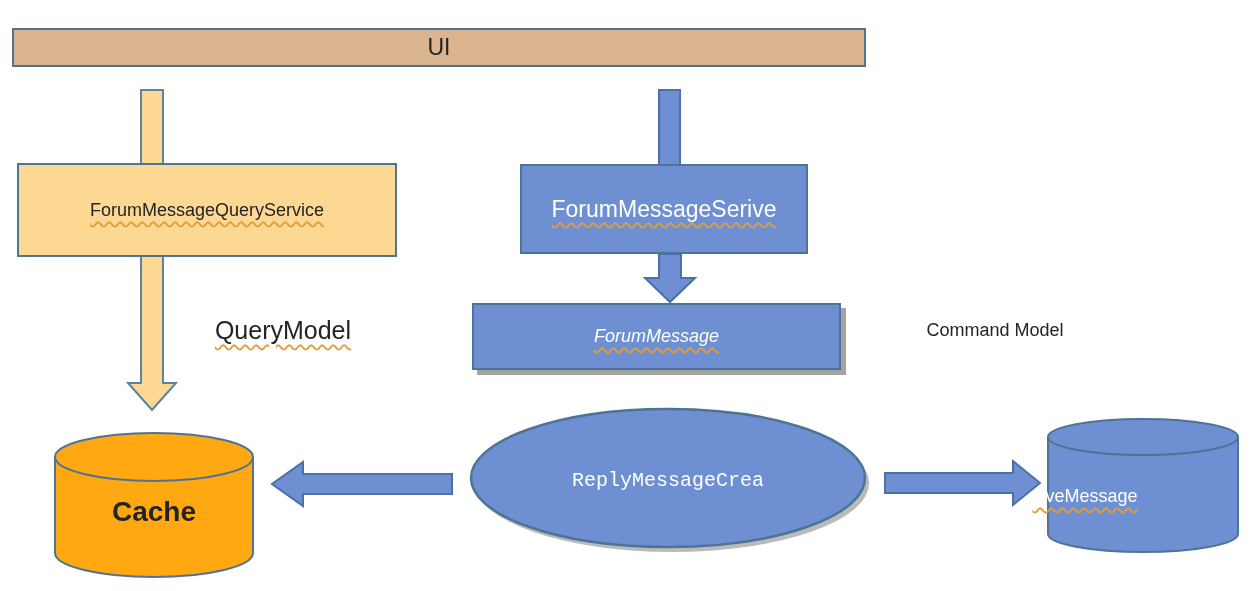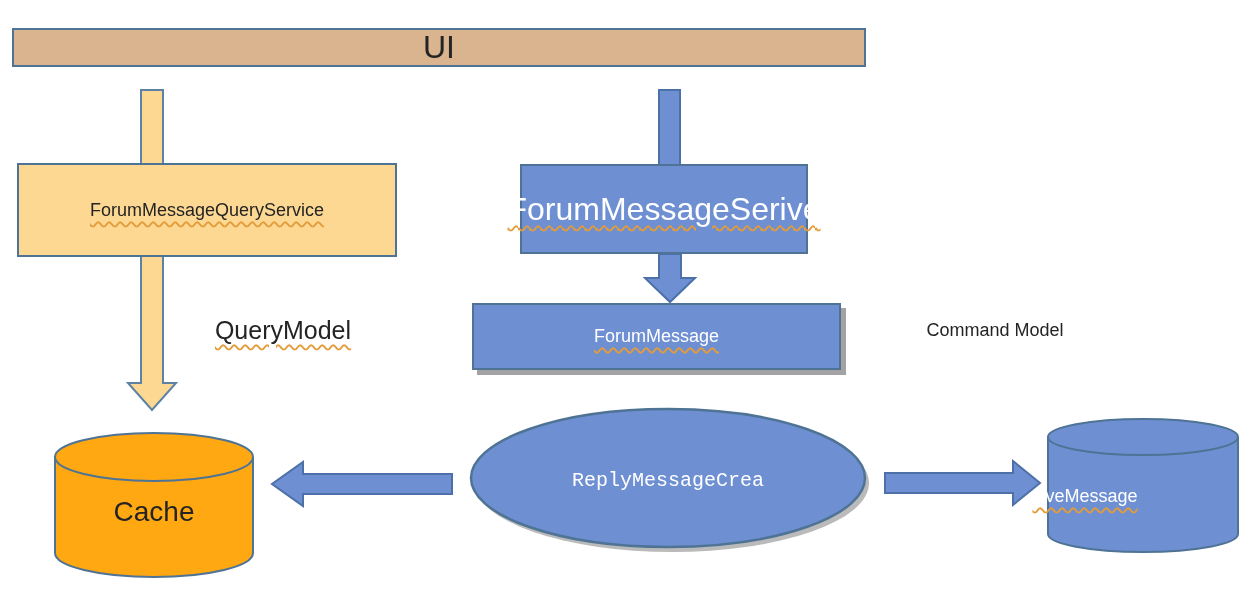--- a/index.html
+++ b/index.html
@@ -23,32 +23,32 @@
   .event-ellipse{fill:var(--blue-fill);stroke:var(--slate-border);stroke-width:2.5;}
 
   .box{
     position:absolute; z-index:2; box-sizing:border-box;
     display:flex; align-items:center; justify-content:center;
     border:2px solid var(--slate-border);
   }
   .box.tan{background:var(--tan-fill); color:var(--text-dark);}
   .box.yellow{background:var(--yellow-fill); color:var(--text-dark);}
   .box.blue{background:var(--blue-fill); color:var(--text-light);}
-  .box.shadowed{box-shadow:5px 5px 0 var(--shadow);}
+  .box.shadowed{box-shadow:5px 5px 0 var(--shadow);font-style:italic;}
 
   .label{
     position:absolute; z-index:3; display:flex; align-items:center;
     justify-content:center; text-align:center; white-space:nowrap;
   }
   .squiggle{
     text-decoration:underline; text-decoration-style:wavy;
     text-decoration-color:var(--squiggle); text-decoration-thickness:2px;
     text-underline-offset:5px;
   }
-  .fs26{font-size:32px;} .fs27{font-size:18px;} .fs25{font-size:25px;} .fs28{font-size:28px;}
+  .fs26{font-size:23px;} .fs27{font-size:18px;} .fs25{font-size:25px;} .fs28{font-size:28px;font-weight:bold;}
   .dark{color:var(--text-dark);} .light{color:var(--text-light);}
   .event-text{line-height:39px; font-size:20px;font-family:Liberation Mono, monospace;}
 </style>
 </head>
 <body>
 
 <div id="stage">
 
   <svg id="shape-layer" width="1257" height="591" viewBox="0 0 1257 591">
 

